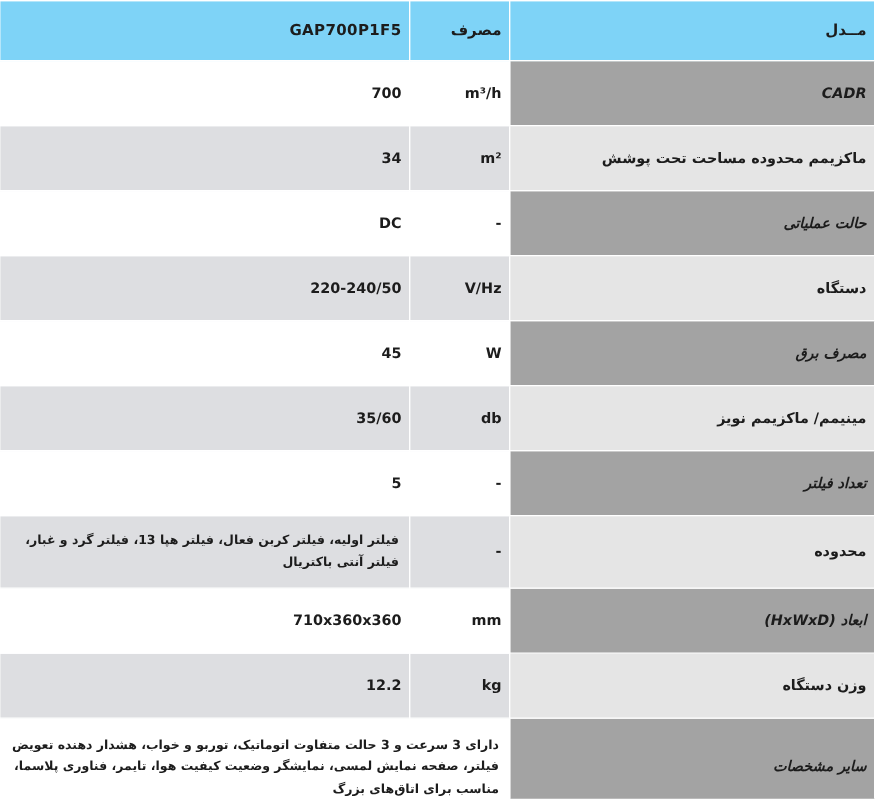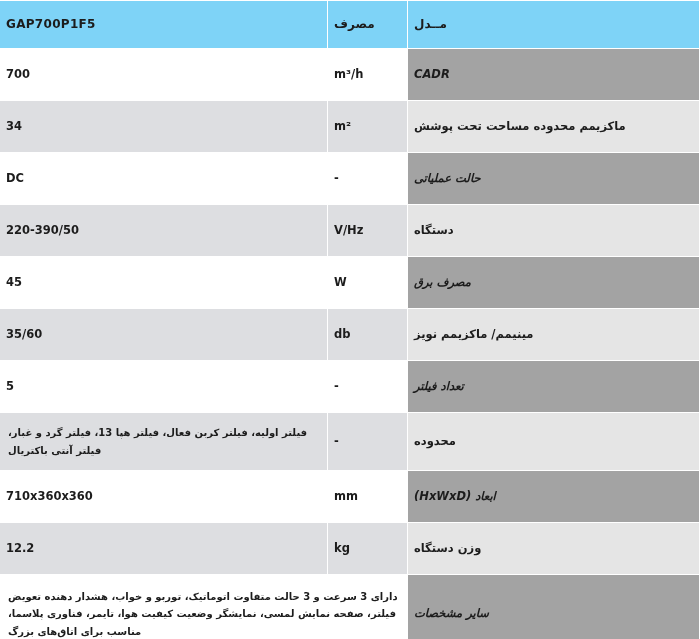--- a/index.html
+++ b/index.html
@@ -20,21 +20,21 @@
     table-layout: fixed;
     direction: rtl;
   }
   .spec-table col.col-label { width: 292px; }
   .spec-table col.col-unit  { width: 80px; }
   .spec-table col.col-value { width: 328px; }
 
   .spec-table td,
   .spec-table th {
     border: 1px solid #ffffff;
-    text-align: left;
+    text-align: right;
     vertical-align: middle;
     font-size: 11.5px;
     font-weight: bold;
     color: #1c1c1c;
     padding: 2px 6px;
     line-height: 1.55;
     box-sizing: border-box;
   }
 
   
@@ -106,21 +106,21 @@
 
     <tr class="row-dark">
       <td class="cell-label">حالت عملیاتی</td>
       <td class="cell-unit">-</td>
       <td class="cell-value">DC</td>
     </tr>
 
     <tr class="row-light">
       <td class="cell-label">دستگاه</td>
       <td class="cell-unit">V/Hz</td>
-      <td class="cell-value">220-390/50</td>
+      <td class="cell-value">220-240/50</td>
     </tr>
 
     <tr class="row-dark">
       <td class="cell-label">مصرف برق</td>
       <td class="cell-unit">W</td>
       <td class="cell-value">45</td>
     </tr>
 
     <tr class="row-light">
       <td class="cell-label">مینیمم/ ماکزیمم نویز</td>

